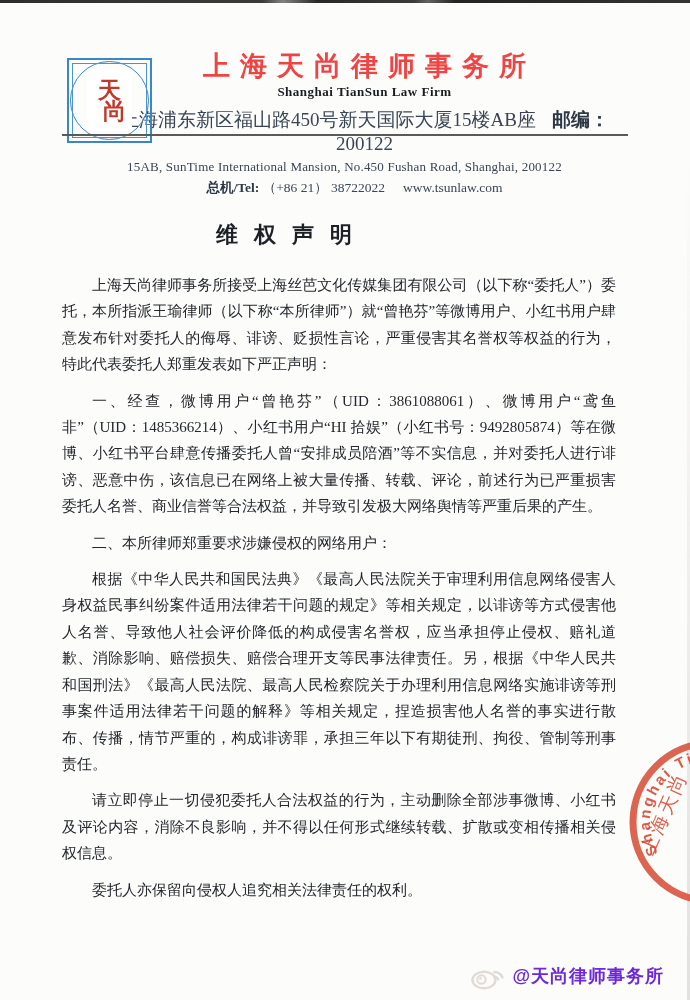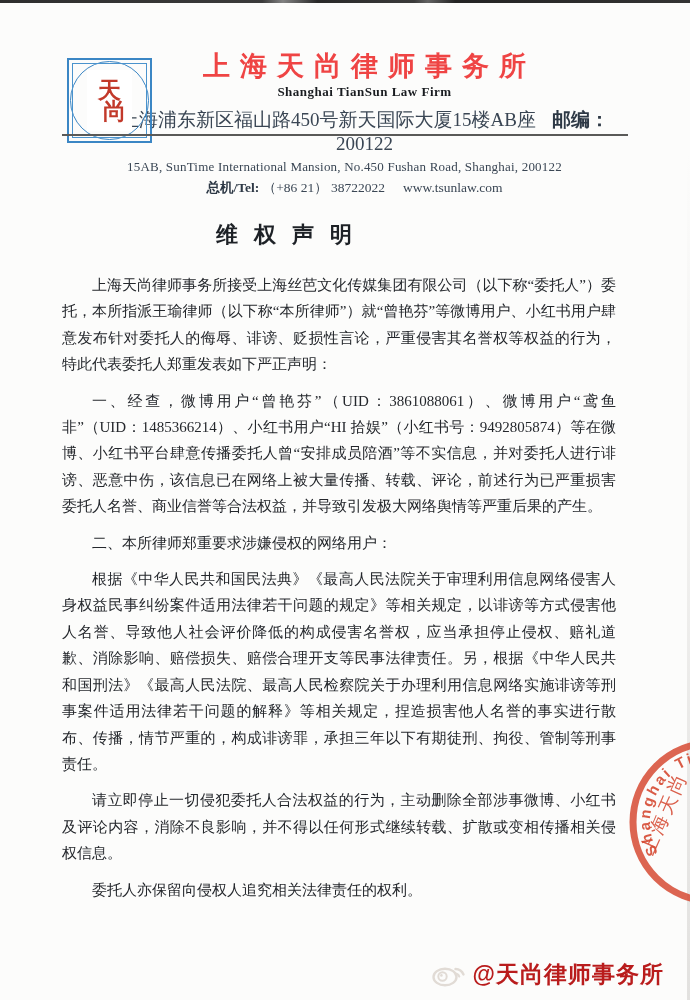--- a/index.html
+++ b/index.html
@@ -57,22 +57,22 @@
     position:absolute;top:272px;left:62px;width:566px;
     font-size:15px;line-height:26.4px;color:#24272c;
     text-align:justify;
   }
   .doc-body p{margin:0 12px 10px 0;text-indent:2em;}
   
   .seal{position:absolute;left:626px;top:736px;width:172px;height:172px;pointer-events:none;}
   
   .watermark{
     position:absolute;right:26px;bottom:10px;
-    display:flex;gap:5px;
-    color:#b91c1c;font-size:23px;font-weight:bold;
+    display:flex;align-items:center;gap:5px;
+    color:#6d28d9;font-size:18px;font-weight:bold;
     font-family:"Liberation Sans","DejaVu Sans",sans-serif;
     letter-spacing:1px;
   }
   .right-edge{
     position:absolute;right:0;top:150px;width:3px;height:850px;
     background:linear-gradient(180deg,rgba(200,200,198,0),rgba(205,203,200,.55));
   }
 </style>
 </head>
 <body>

